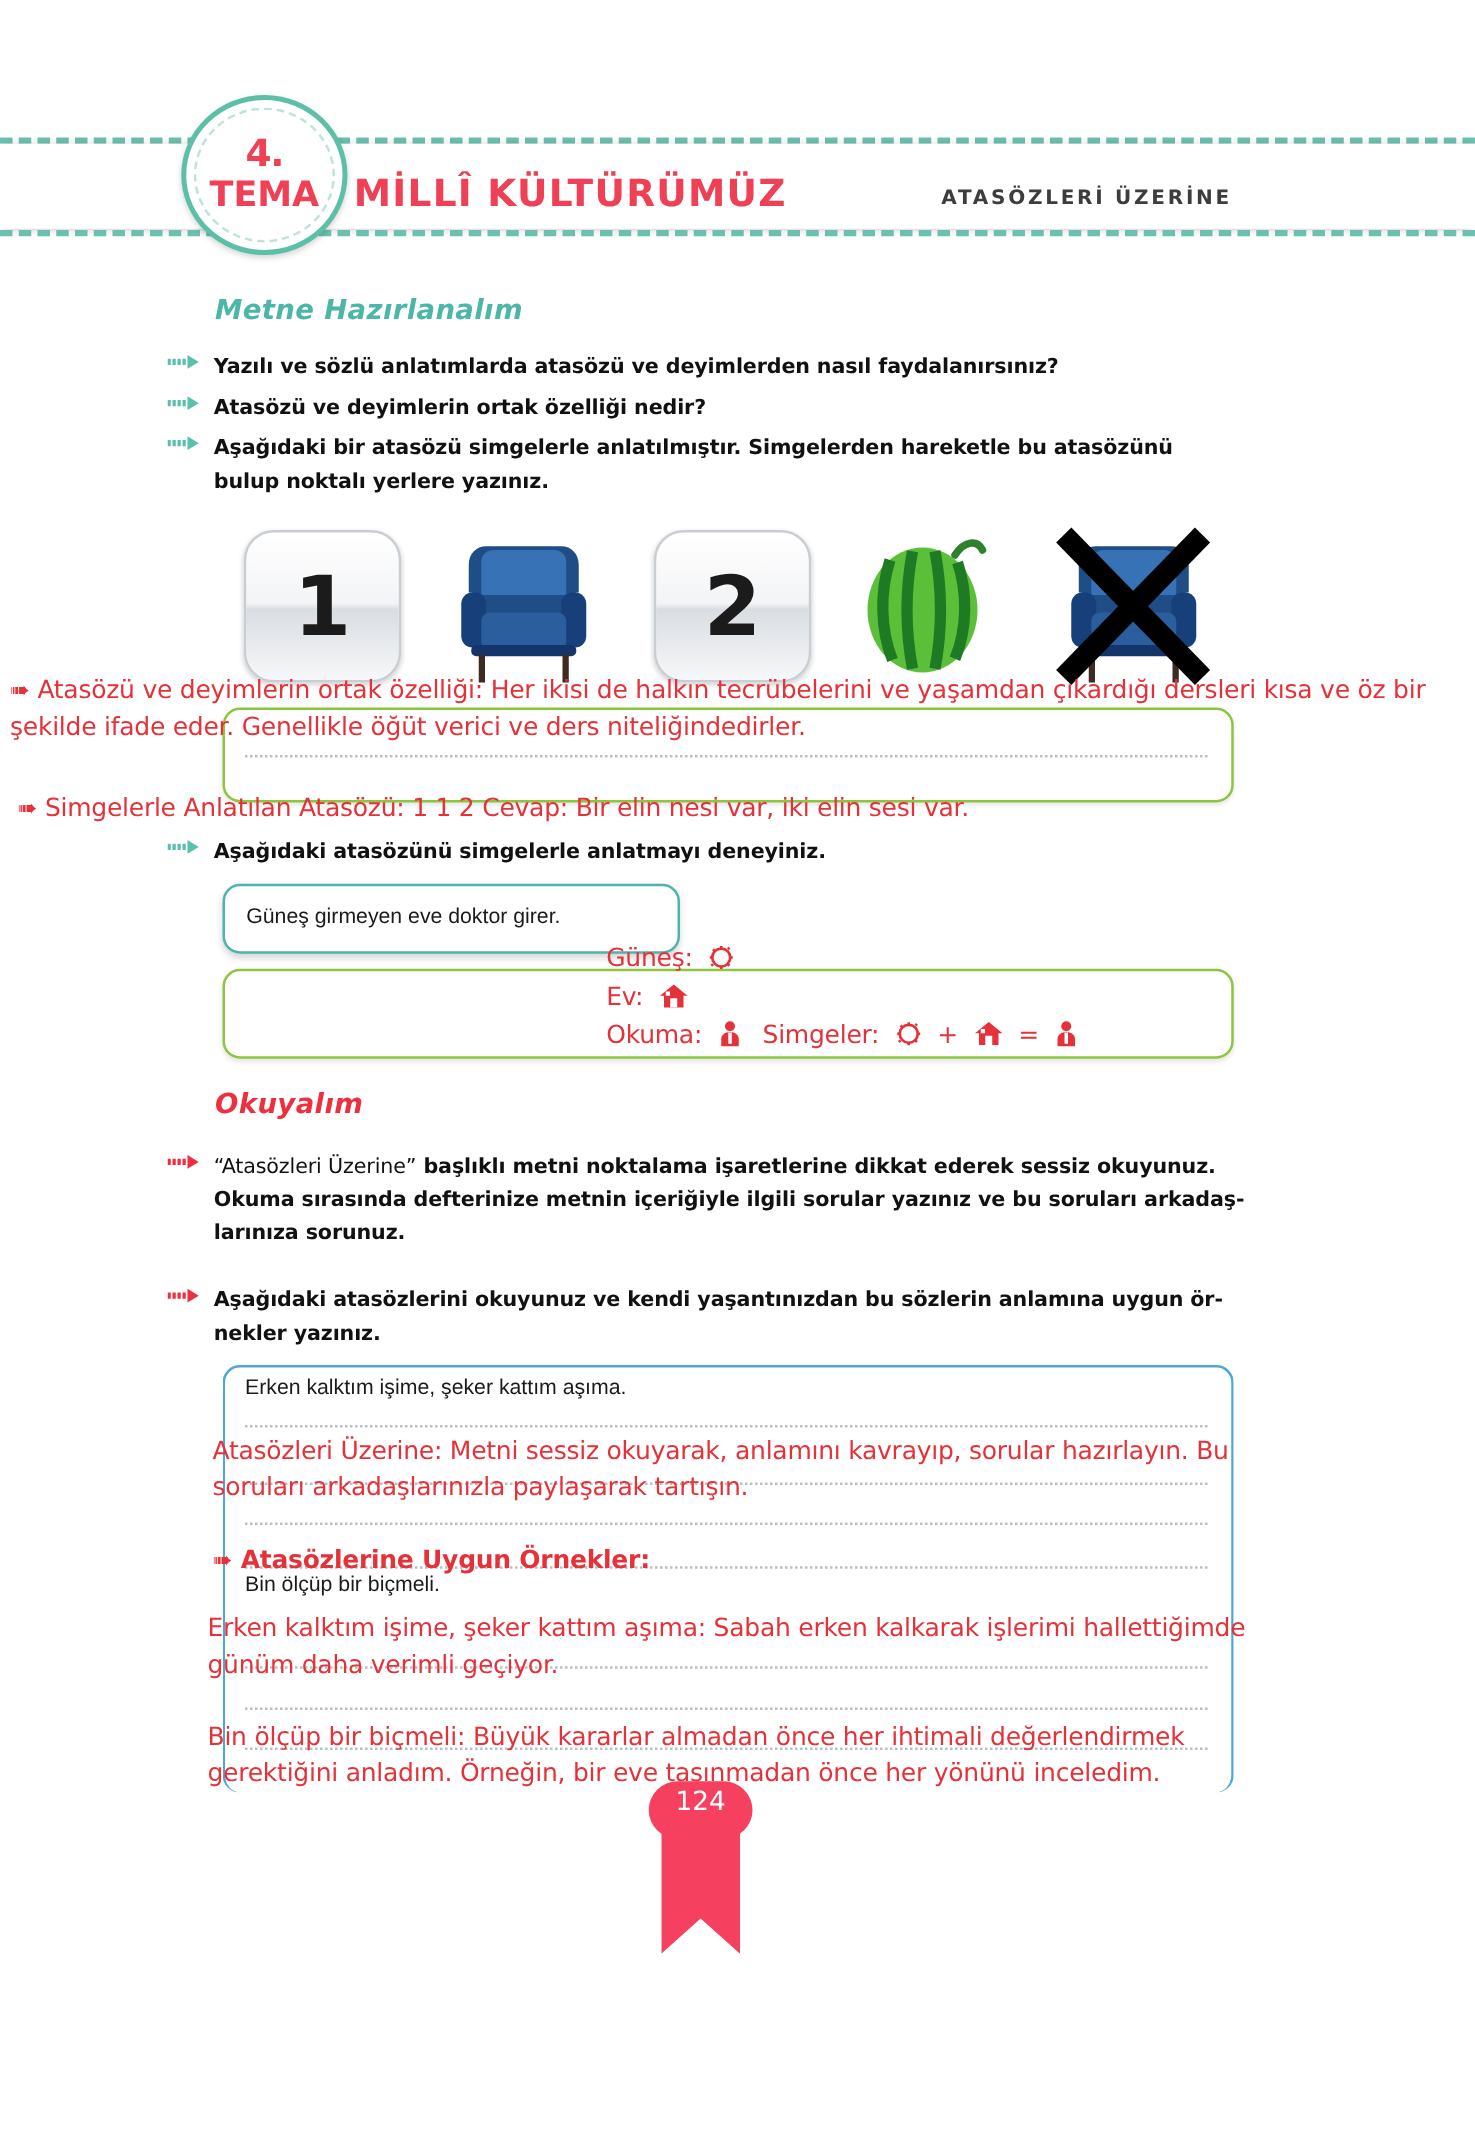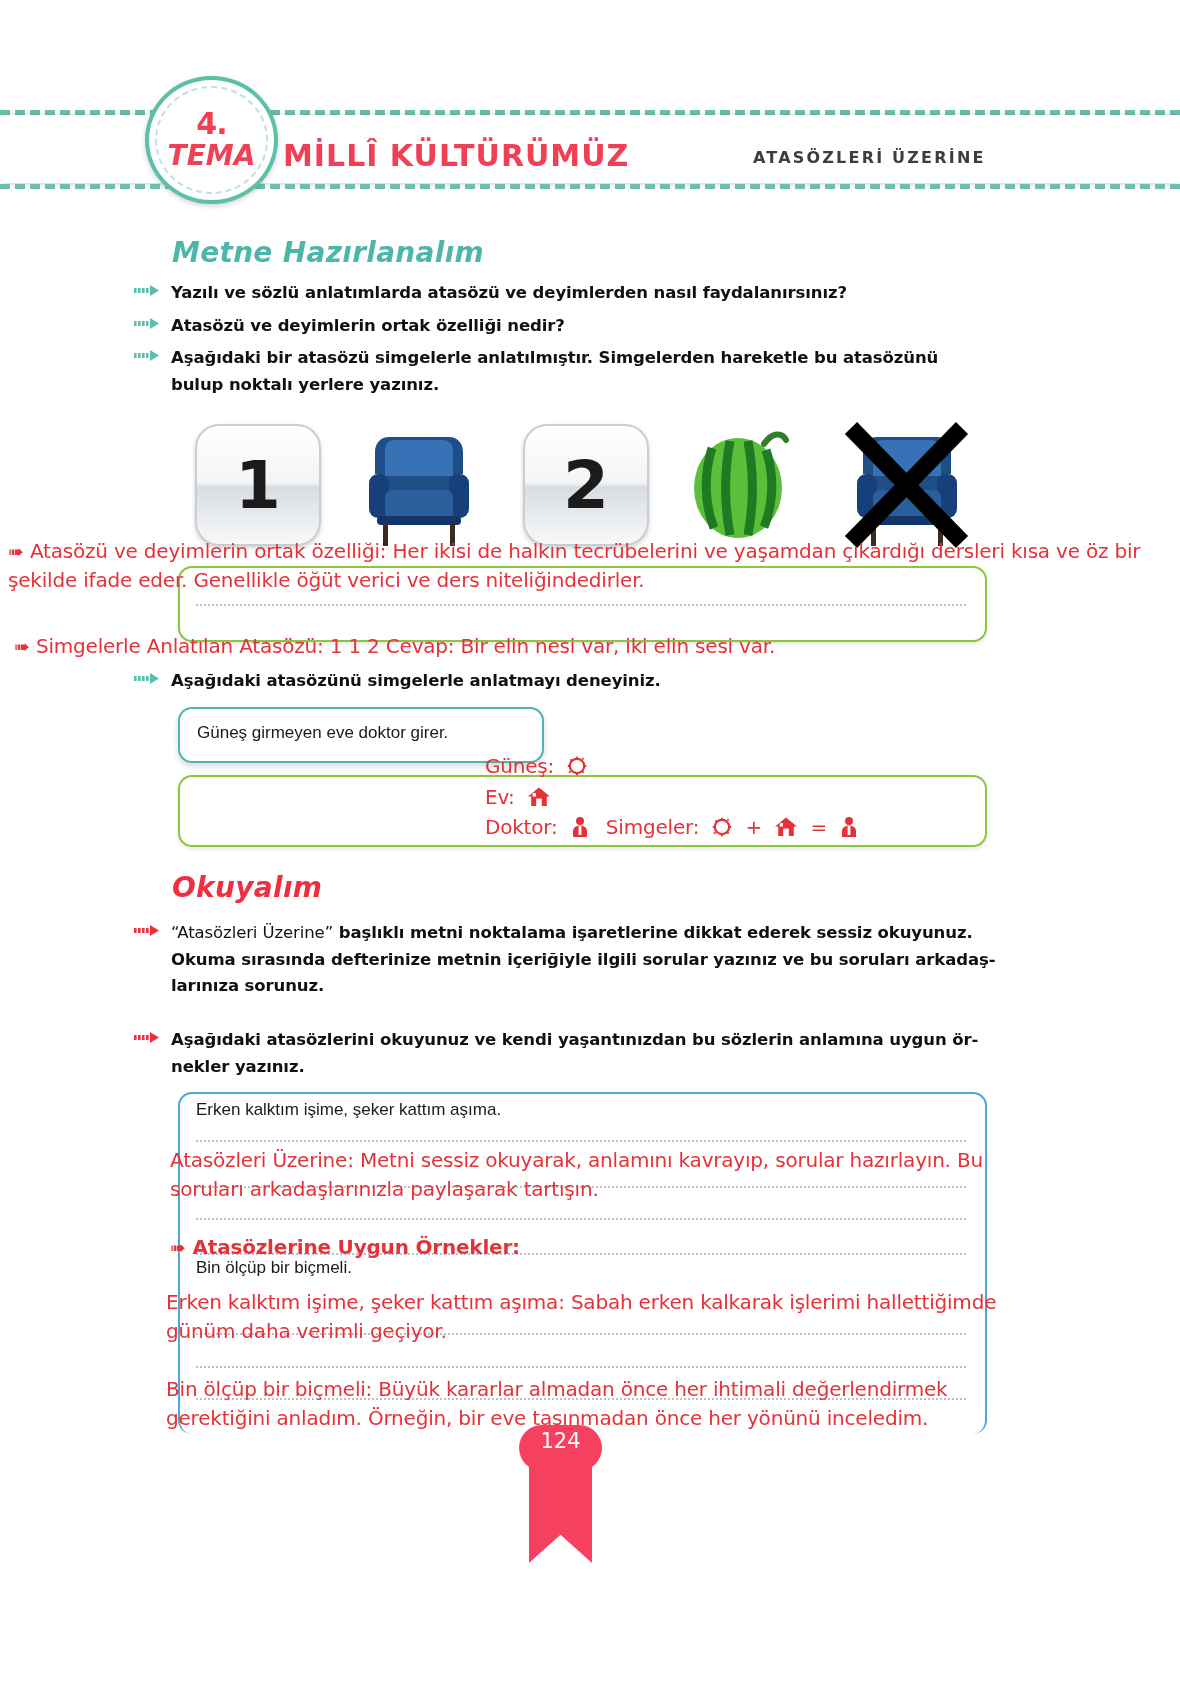--- a/index.html
+++ b/index.html
@@ -28,36 +28,36 @@
     display:flex;flex-direction:column;align-items:center;justify-content:center;
     z-index:4;
   }
   .tema-badge:after{
     content:"";position:absolute;left:6px;top:6px;right:6px;bottom:6px;
     border:2px dashed #bfe3da;border-radius:50%;
   }
   .tema-num{font-family:"DejaVu Sans", sans-serif;font-weight:bold;font-size:30px;color:#ef4056;
     letter-spacing:-1px;line-height:1;position:relative;z-index:2;}
   .tema-word{font-family:"DejaVu Sans", sans-serif;font-weight:bold;font-size:28px;color:#ef4056;
-    letter-spacing:0px;line-height:1.1;position:relative;z-index:2;margin-top:2px;font-style:italic;}
+    letter-spacing:0px;line-height:1.1;position:relative;z-index:2;margin-top:2px;}
 
   .unit-title{
     position:absolute;left:283px;top:138px;z-index:5;
     font-family:"DejaVu Sans", sans-serif;font-weight:bold;font-size:30px;color:#ef4056;
     letter-spacing:1px;
   }
   .page-subject{
     position:absolute;left:753px;top:148px;z-index:5;
     font-family:"DejaVu Sans", sans-serif;font-size:16px;font-weight:bold;color:#3d3d3d;
     letter-spacing:2.2px;
   }
 
   
   .sec-heading{
-    position:absolute;font-style:italic;font-weight:bold;font-size:28px;
+    position:absolute;font-style:italic;font-weight:bold;font-size:22px;
     font-family:"DejaVu Sans", sans-serif;letter-spacing:.3px;
   }
   .sec-teal{color:#4cb6a8;}
   .sec-red{color:#ef2e3f;}
 
   
   .bullet-row{position:absolute;display:flex;align-items:flex-start;}
   .bul-icon{width:26px;flex:0 0 26px;margin-top:3px;margin-right:11px;}
   .bul-text{
     font-family:"DejaVu Sans", sans-serif;font-weight:bold;font-size:16.5px;color:#111;
@@ -288,21 +288,21 @@
 <div class="ann" style="left:485px;top:783px;">
   <span>Ev:</span>
   <svg width="24" height="22" viewBox="0 0 24 22" style="vertical-align:-4px;margin-left:6px;">
     <polygon points="12,1.5 23,10.5 19.8,10.5 19.8,20 4.2,20 4.2,10.5 1,10.5" fill="#e53138"></polygon>
     <rect x="9.2" y="12.6" width="5.6" height="7.4" fill="#ffffff"></rect>
     <rect x="5.6" y="7.2" width="3.4" height="3.4" fill="#ffffff"></rect>
   </svg>
 </div>
 
 <div class="ann" style="left:485px;top:813px;">
-  <span>Doktor:</span>
+  <span>Okuma:</span>
   <svg width="20" height="22" viewBox="0 0 20 22" style="vertical-align:-4px;margin-left:6px;">
     <circle cx="10" cy="5" r="4" fill="#e53138"></circle>
     <path d="M3 21v-6c0-3.2 3.1-5.5 7-5.5s7 2.3 7 5.5v6z" fill="#e53138"></path>
     <rect x="8.6" y="10" width="2.8" height="9" fill="#ffffff"></rect>
   </svg>
   <span style="margin-left:10px;">Simgeler:</span>
   <svg width="22" height="22" viewBox="0 0 22 22" style="vertical-align:-4px;margin-left:6px;">
     <circle cx="11" cy="11" r="7.2" fill="none" stroke="#e53138" stroke-width="2.2"></circle>
     <g stroke="#e53138" stroke-width="2">
       <line x1="11" y1="1.8" x2="11" y2="3.6"></line>

